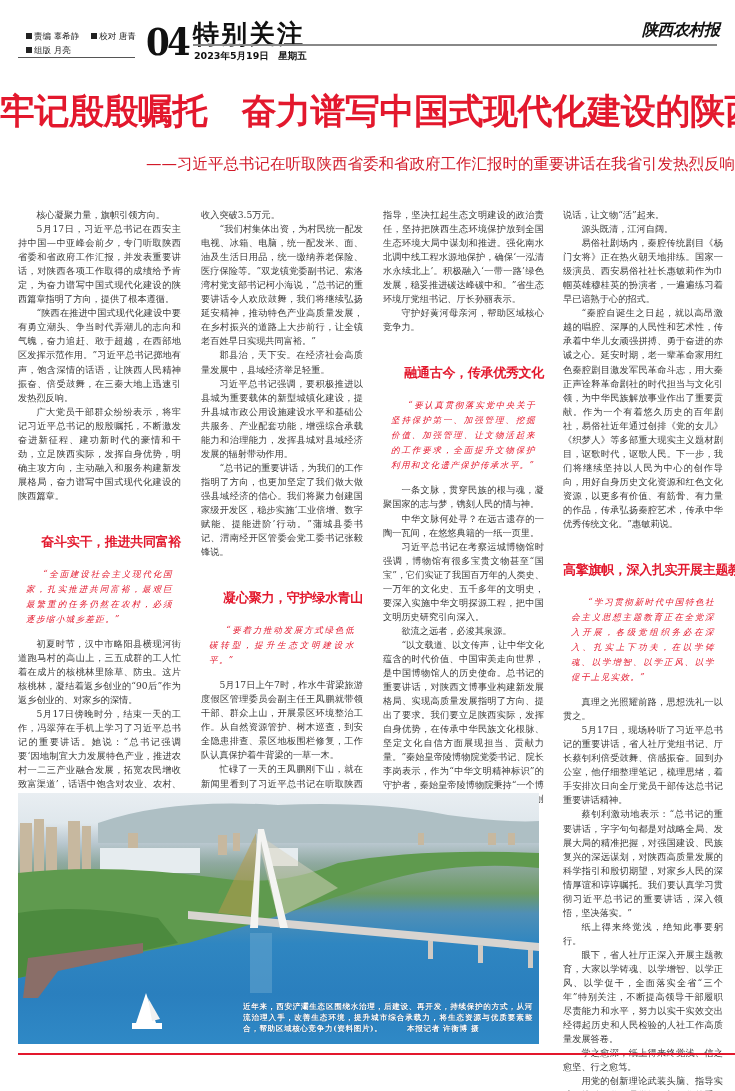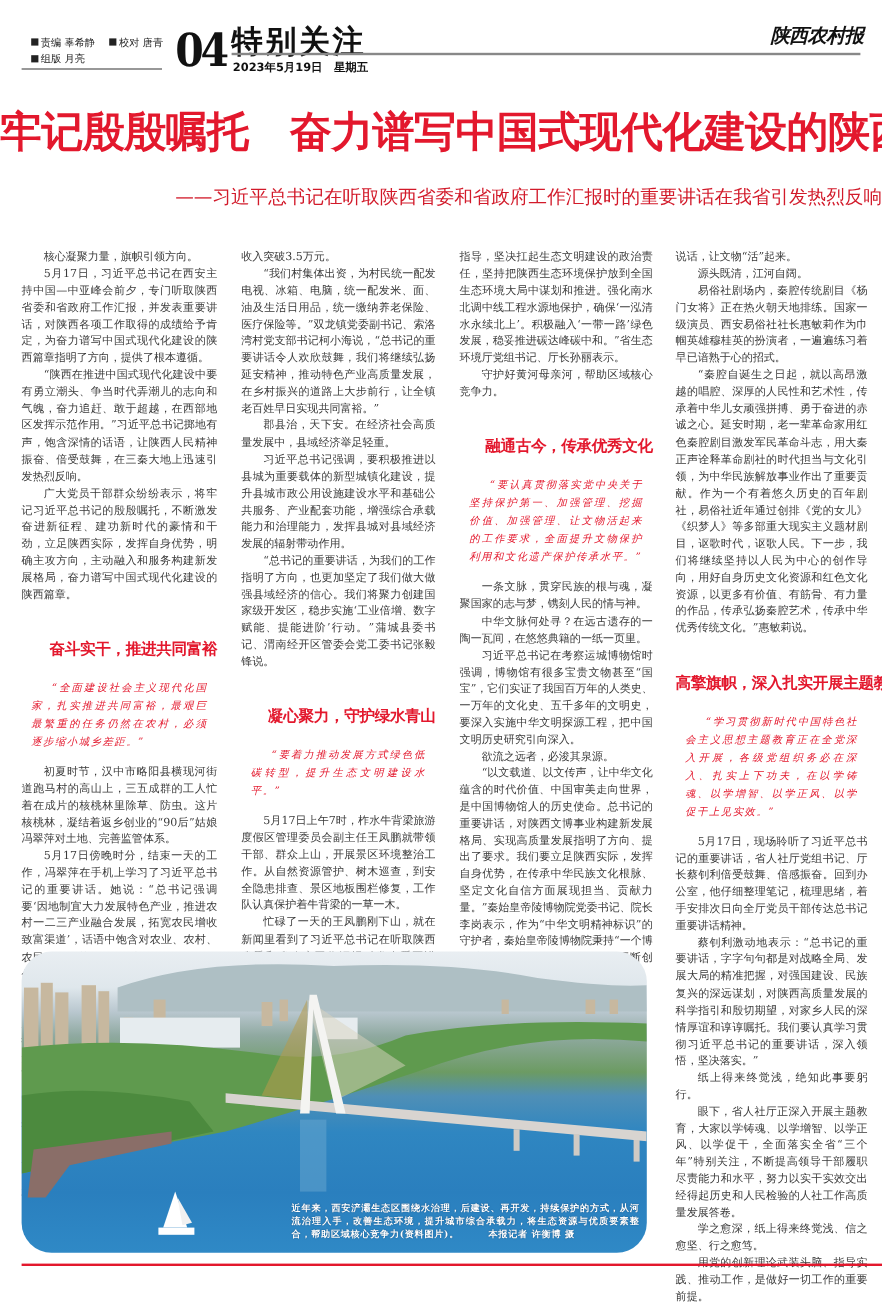--- a/index.html
+++ b/index.html
@@ -23,21 +23,21 @@
   .col{position:absolute;font-size:9.2px;line-height:14.05px;color:#3a3a3a;text-align:justify;}
   .col p{margin:0;text-indent:2em;}
   .col p.noind{text-indent:0;}
   .c1{left:18px;top:208px;width:163px;}
   .c2{left:201px;top:208px;width:162px;}
   .c3{left:383px;top:208px;width:161px;}
   .c4{left:563px;top:208px;width:160px;}
   .sec-head{font-family:"DejaVu Sans","Liberation Sans",sans-serif;font-weight:bold;color:#e3182d;font-size:13px;text-align:right;margin:30px 0 10px 0;text-indent:0;line-height:18px;letter-spacing:-0.3px;white-space:nowrap;}
   .quote{color:#e3182d;font-size:8.6px;line-height:15px;margin:16px 8px 10px 8px;text-indent:2em;letter-spacing:1.3px;font-style:italic;}
   
-  .photo{left:18px;top:793px;width:521px;height:251px;overflow:hidden;background:linear-gradient(180deg,#e9eef2 0%,#dfe7ec 12%,#b9c7cf 20%,#8fa9a0 28%,#6c9b63 40%,#4f8fb6 48%,#2f86c1 60%,#2a7fbe 80%,#2f89c6 100%);border-radius:25px;}
+  .photo{left:18px;top:793px;width:521px;height:251px;overflow:hidden;background:linear-gradient(180deg,#e9eef2 0%,#dfe7ec 12%,#b9c7cf 20%,#8fa9a0 28%,#6c9b63 40%,#4f8fb6 48%,#2f86c1 60%,#2a7fbe 80%,#2f89c6 100%);}
   .photo svg{position:absolute;left:0;top:0;}
   .caption{right:6px;bottom:10px;width:290px;color:#fff;font-size:7.6px;line-height:11px;text-align:justify;text-shadow:0 0 1px #0a3a66;font-weight:bold;letter-spacing:0.6px;}
   .bottom-rule{left:18px;top:1053px;width:717px;height:2px;background:#e3182d;}
 </style>
 </head>
 <body>
 
 <div class="abs credits">
   <div class="row">
     <span class="sq"></span><span>责编</span> <span>辜希静</span><span class="gap"></span><span class="sq"></span><span>校对</span> <span>唐青</span>
@@ -56,21 +56,21 @@
 <div class="abs headline">牢记殷殷嘱托　奋力谱写中国式现代化建设的陕西篇章</div>
 <div class="abs subhead">——习近平总书记在听取陕西省委和省政府工作汇报时的重要讲话在我省引发热烈反响</div>
 
 <div class="col c1">
   <p>核心凝聚力量，旗帜引领方向。</p>
   <p>5月17日，习近平总书记在西安主持中国—中亚峰会前夕，专门听取陕西省委和省政府工作汇报，并发表重要讲话，对陕西各项工作取得的成绩给予肯定，为奋力谱写中国式现代化建设的陕西篇章指明了方向，提供了根本遵循。</p>
   <p>“陕西在推进中国式现代化建设中要有勇立潮头、争当时代弄潮儿的志向和气魄，奋力追赶、敢于超越，在西部地区发挥示范作用。”习近平总书记掷地有声，饱含深情的话语，让陕西人民精神振奋、倍受鼓舞，在三秦大地上迅速引发热烈反响。</p>
   <p>广大党员干部群众纷纷表示，将牢记习近平总书记的殷殷嘱托，不断激发奋进新征程、建功新时代的豪情和干劲，立足陕西实际，发挥自身优势，明确主攻方向，主动融入和服务构建新发展格局，奋力谱写中国式现代化建设的陕西篇章。</p>
   <div class="sec-head">奋斗实干，推进共同富裕</div>
   <div class="quote">“全面建设社会主义现代化国家，扎实推进共同富裕，最艰巨最繁重的任务仍然在农村，必须逐步缩小城乡差距。”</div>
-  <p>初夏时节，汉中市略阳县横现河街道跑马村的高山上，三五成群的工人忙着在成片的核桃林里除草、防虫。这片核桃林，凝结着返乡创业的“90后”姑娘冯翠萍对土地、完善监管体系。</p>
+  <p>初夏时节，汉中市略阳县横现河街道跑马村的高山上，三五成群的工人忙着在成片的核桃林里除草、防虫。这片核桃林，凝结着返乡创业的“90后”作为返乡创业的、对家乡的深情。</p>
   <p>5月17日傍晚时分，结束一天的工作，冯翠萍在手机上学习了习近平总书记的重要讲话。她说：“总书记强调要‘因地制宜大力发展特色产业，推进农村一二三产业融合发展，拓宽农民增收致富渠道’，话语中饱含对农业、农村、农民的殷殷关切。作为返乡创业的‘农二代’，我感到温暖又振奋。”</p>
   <p>9年前，冯翠萍放弃在江苏的工作，回到家乡略阳县创业。以核桃三产融合发展为目标，她创办了陕西御园农林科技有限公司，如今公司实现年综合产值近1000万元，她还入选陕西“全省首批百名农民工返乡人乡创业能人(带头人)”。</p>
   <p>产业兴则乡村兴，产业振兴是乡村振兴的重中之重。</p>
   <p>延安市黄陵县双龙镇索洛湾村不断发展特色产业，壮大村集体经济，由昔日的贫困村变成了全国有名的小康村，村民人均年</p>
 </div>
 
 <div class="col c2">
   <p class="noind">收入突破3.5万元。</p>
   <p>“我们村集体出资，为村民统一配发电视、冰箱、电脑，统一配发米、面、油及生活日用品，统一缴纳养老保险、医疗保险等。”双龙镇党委副书记、索洛湾村党支部书记柯小海说，“总书记的重要讲话令人欢欣鼓舞，我们将继续弘扬延安精神，推动特色产业高质量发展，在乡村振兴的道路上大步前行，让全镇老百姓早日实现共同富裕。”</p>
   <p>郡县治，天下安。在经济社会高质量发展中，县域经济举足轻重。</p>
@@ -98,20 +98,21 @@
   <p>“以文载道、以文传声，让中华文化蕴含的时代价值、中国审美走向世界，是中国博物馆人的历史使命。总书记的重要讲话，对陕西文博事业构建新发展格局、实现高质量发展指明了方向、提出了要求。我们要立足陕西实际，发挥自身优势，在传承中华民族文化根脉、坚定文化自信方面展现担当、贡献力量。”秦始皇帝陵博物院党委书记、院长李岗表示，作为“中华文明精神标识”的守护者，秦始皇帝陵博物院秉持“一个博物院就是一所大学校”的理念，不断创新，让“国宝”</p>
 </div>
 
 <div class="col c4">
   <p class="noind">说话，让文物“活”起来。</p>
   <p>源头既清，江河自阔。</p>
   <p>易俗社剧场内，秦腔传统剧目《杨门女将》正在热火朝天地排练。国家一级演员、西安易俗社社长惠敏莉作为巾帼英雄穆桂英的扮演者，一遍遍练习着早已谙熟于心的招式。</p>
   <p>“秦腔自诞生之日起，就以高昂激越的唱腔、深厚的人民性和艺术性，传承着中华儿女顽强拼搏、勇于奋进的赤诚之心。延安时期，老一辈革命家用红色秦腔剧目激发军民革命斗志，用大秦正声诠释革命剧社的时代担当与文化引领，为中华民族解放事业作出了重要贡献。作为一个有着悠久历史的百年剧社，易俗社近年通过创排《党的女儿》《织梦人》等多部重大现实主义题材剧目，讴歌时代，讴歌人民。下一步，我们将继续坚持以人民为中心的创作导向，用好自身历史文化资源和红色文化资源，以更多有价值、有筋骨、有力量的作品，传承弘扬秦腔艺术，传承中华优秀传统文化。”惠敏莉说。</p>
   <div class="sec-head">高擎旗帜，深入扎实开展主题教育</div>
   <div class="quote">“学习贯彻新时代中国特色社会主义思想主题教育正在全党深入开展，各级党组织务必在深入、扎实上下功夫，在以学铸魂、以学增智、以学正风、以学促干上见实效。”</div>
+  <p>真理之光照耀前路，思想洗礼一以贯之。</p>
   <p>5月17日，现场聆听了习近平总书记的重要讲话，省人社厅党组书记、厅长蔡钊利倍受鼓舞、倍感振奋。回到办公室，他仔细整理笔记，梳理思绪，着手安排次日向全厅党员干部传达总书记重要讲话精神。</p>
   <p>蔡钊利激动地表示：“总书记的重要讲话，字字句句都是对战略全局、发展大局的精准把握，对强国建设、民族复兴的深远谋划，对陕西高质量发展的科学指引和殷切期望，对家乡人民的深情厚谊和谆谆嘱托。我们要认真学习贯彻习近平总书记的重要讲话，深入领悟，坚决落实。”</p>
   <p>纸上得来终觉浅，绝知此事要躬行。</p>
   <p>眼下，省人社厅正深入开展主题教育，大家以学铸魂、以学增智、以学正风、以学促干，全面落实全省“三个年”特别关注，不断提高领导干部履职尽责能力和水平，努力以实干实效交出经得起历史和人民检验的人社工作高质量发展答卷。</p>
   <p>学之愈深，纸上得来终觉浅、信之愈坚、行之愈笃。</p>
   <p>用党的创新理论武装头脑、指导实践、推动工作，是做好一切工作的重要前提。</p>
 
 </div>
 
 <div class="abs photo">

